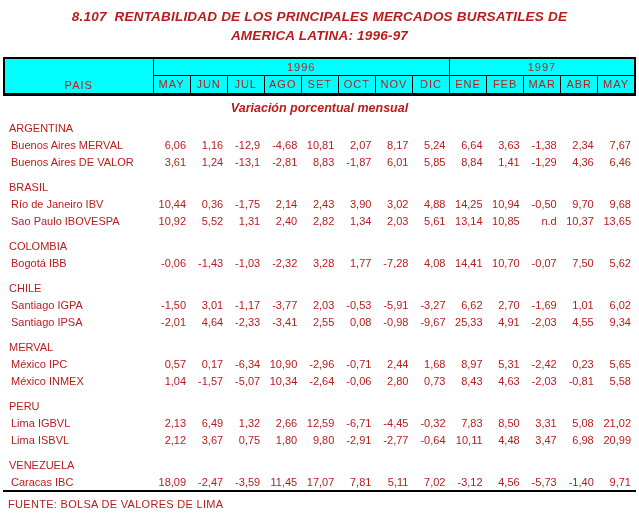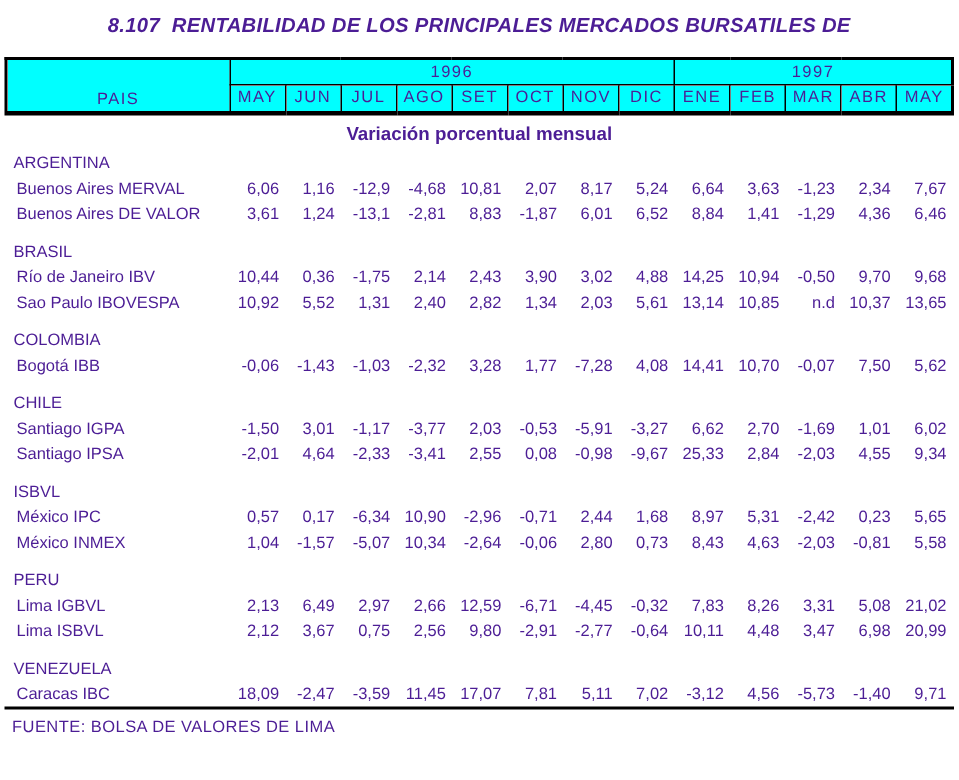--- a/index.html
+++ b/index.html
@@ -3,21 +3,21 @@
 <meta charset="utf-8">
 <style>
   * { box-sizing: border-box; }
   html, body { margin: 0; padding: 0; background: #ffffff; }
   .page {
     position: relative;
     width: 639px;
     height: 520px;
     background: #ffffff;
     overflow: hidden;
-    color: #4c1d95;
+    color: #b91c1c;
     font-family: "Liberation Sans", "DejaVu Sans", sans-serif;
   }
   .title-block {
     padding-top: 7px;
     text-align: center;
     font-weight: bold;
     font-style: italic;
     font-size: 13.5px;
     line-height: 19px;
     letter-spacing: 0.2px;
@@ -58,20 +58,21 @@
     padding: 0;
     font-size: 11px;
     vertical-align: middle;
     overflow: hidden;
     white-space: nowrap;
   }
   tr.subtitle-row td {
     height: 25px;
     text-align: center;
     font-weight: bold;
+    font-style: italic;
     font-size: 12.5px;
     padding-top: 2px;
   }
   tr.country-row td { height: 17px; padding-left: 5px; }
   tr.market-row td { height: 17px; }
   tr.market-row td.market { padding-left: 7px; }
   tr.market-row td.num { text-align: right; padding-right: 4px; }
   tr.spacer-row td { height: 8px; }
 
   .footer-rule {
@@ -85,20 +86,21 @@
     letter-spacing: 0.3px;
   }
 </style>
 </head>
 <body>
 
 <div class="page">
 
   <div class="title-block">
     <div class="title-line">8.107  RENTABILIDAD DE LOS PRINCIPALES MERCADOS BURSATILES DE</div>
+    <div class="title-line">AMERICA LATINA: 1996-97</div>
   </div>
 
   <table class="markets">
     <colgroup id="table-cols">
         <col class="col-pais">
         <col class="col-month">
         <col class="col-month">
         <col class="col-month">
         <col class="col-month">
         <col class="col-month">
@@ -145,34 +147,34 @@
           <td class="num">6,06</td>
           <td class="num">1,16</td>
           <td class="num">-12,9</td>
           <td class="num">-4,68</td>
           <td class="num">10,81</td>
           <td class="num">2,07</td>
           <td class="num">8,17</td>
           <td class="num">5,24</td>
           <td class="num">6,64</td>
           <td class="num">3,63</td>
-          <td class="num">-1,23</td>
+          <td class="num">-1,38</td>
           <td class="num">2,34</td>
           <td class="num">7,67</td>
         </tr>
         <tr class="market-row">
           <td class="market">Buenos Aires DE VALOR</td>
           <td class="num">3,61</td>
           <td class="num">1,24</td>
           <td class="num">-13,1</td>
           <td class="num">-2,81</td>
           <td class="num">8,83</td>
           <td class="num">-1,87</td>
           <td class="num">6,01</td>
-          <td class="num">6,52</td>
+          <td class="num">5,85</td>
           <td class="num">8,84</td>
           <td class="num">1,41</td>
           <td class="num">-1,29</td>
           <td class="num">4,36</td>
           <td class="num">6,46</td>
         </tr>
         <tr class="spacer-row">
           <td colspan="14"></td>
         </tr>
         <tr class="country-row">
@@ -258,30 +260,30 @@
           <td class="market">Santiago IPSA</td>
           <td class="num">-2,01</td>
           <td class="num">4,64</td>
           <td class="num">-2,33</td>
           <td class="num">-3,41</td>
           <td class="num">2,55</td>
           <td class="num">0,08</td>
           <td class="num">-0,98</td>
           <td class="num">-9,67</td>
           <td class="num">25,33</td>
-          <td class="num">2,84</td>
+          <td class="num">4,91</td>
           <td class="num">-2,03</td>
           <td class="num">4,55</td>
           <td class="num">9,34</td>
         </tr>
         <tr class="spacer-row">
           <td colspan="14"></td>
         </tr>
         <tr class="country-row">
-          <td colspan="14">ISBVL</td>
+          <td colspan="14">MERVAL</td>
         </tr>
         <tr class="market-row">
           <td class="market">México IPC</td>
           <td class="num">0,57</td>
           <td class="num">0,17</td>
           <td class="num">-6,34</td>
           <td class="num">10,90</td>
           <td class="num">-2,96</td>
           <td class="num">-0,71</td>
           <td class="num">2,44</td>
@@ -311,38 +313,38 @@
         <tr class="spacer-row">
           <td colspan="14"></td>
         </tr>
         <tr class="country-row">
           <td colspan="14">PERU</td>
         </tr>
         <tr class="market-row">
           <td class="market">Lima IGBVL</td>
           <td class="num">2,13</td>
           <td class="num">6,49</td>
-          <td class="num">2,97</td>
+          <td class="num">1,32</td>
           <td class="num">2,66</td>
           <td class="num">12,59</td>
           <td class="num">-6,71</td>
           <td class="num">-4,45</td>
           <td class="num">-0,32</td>
           <td class="num">7,83</td>
-          <td class="num">8,26</td>
+          <td class="num">8,50</td>
           <td class="num">3,31</td>
           <td class="num">5,08</td>
           <td class="num">21,02</td>
         </tr>
         <tr class="market-row">
           <td class="market">Lima ISBVL</td>
           <td class="num">2,12</td>
           <td class="num">3,67</td>
           <td class="num">0,75</td>
-          <td class="num">2,56</td>
+          <td class="num">1,80</td>
           <td class="num">9,80</td>
           <td class="num">-2,91</td>
           <td class="num">-2,77</td>
           <td class="num">-0,64</td>
           <td class="num">10,11</td>
           <td class="num">4,48</td>
           <td class="num">3,47</td>
           <td class="num">6,98</td>
           <td class="num">20,99</td>
         </tr>

